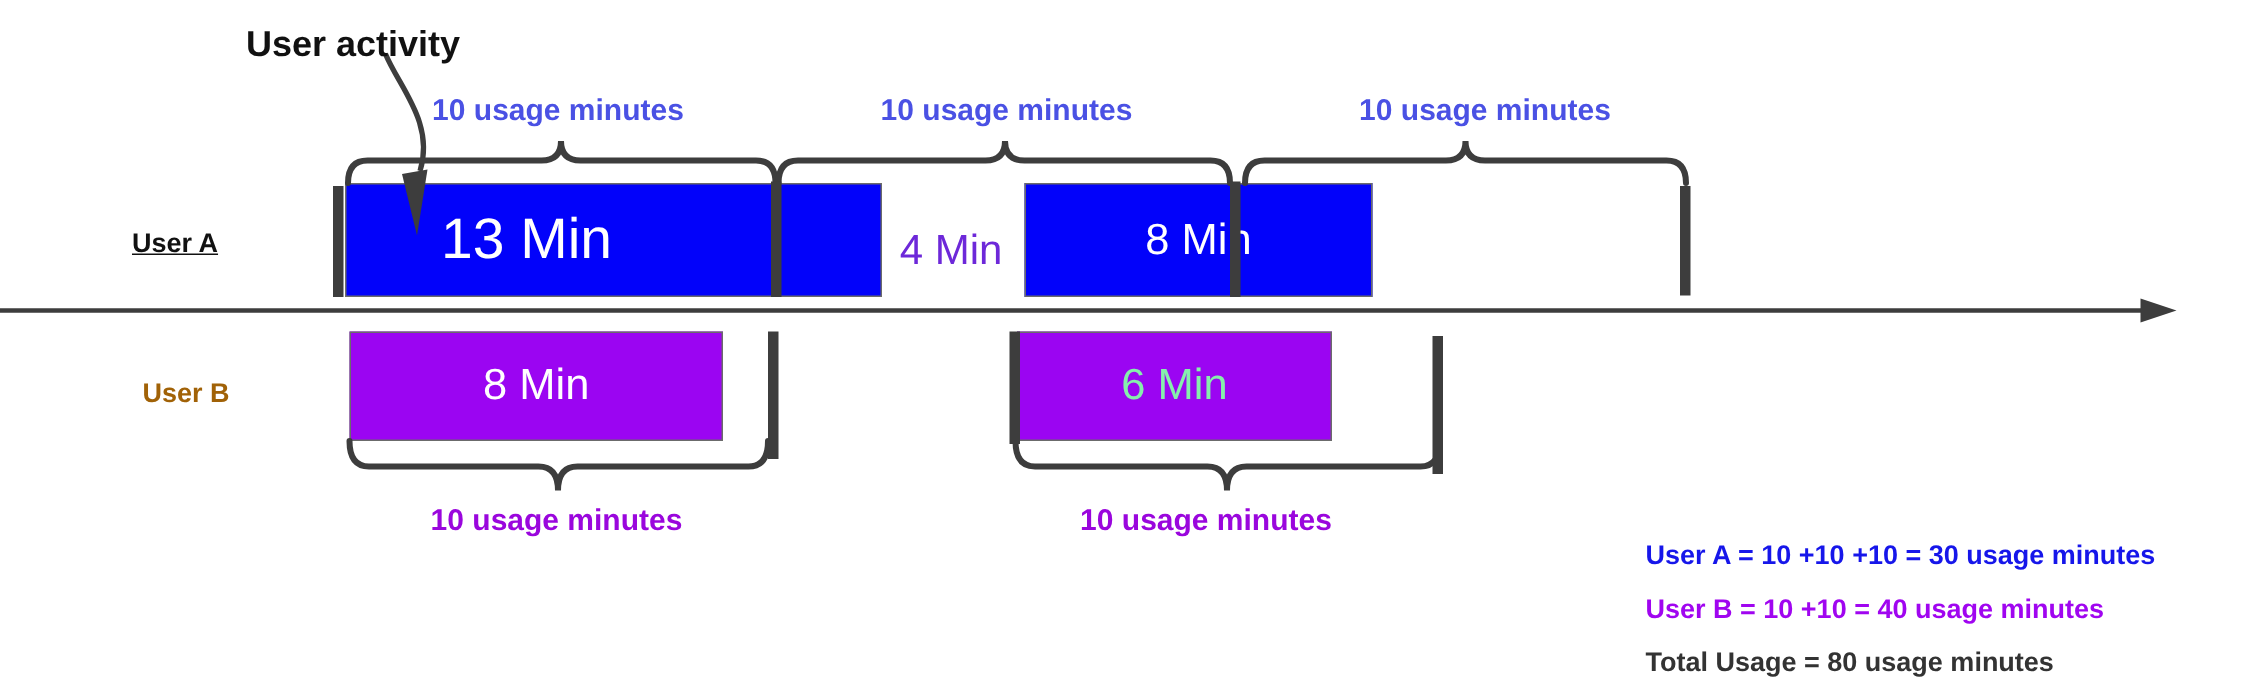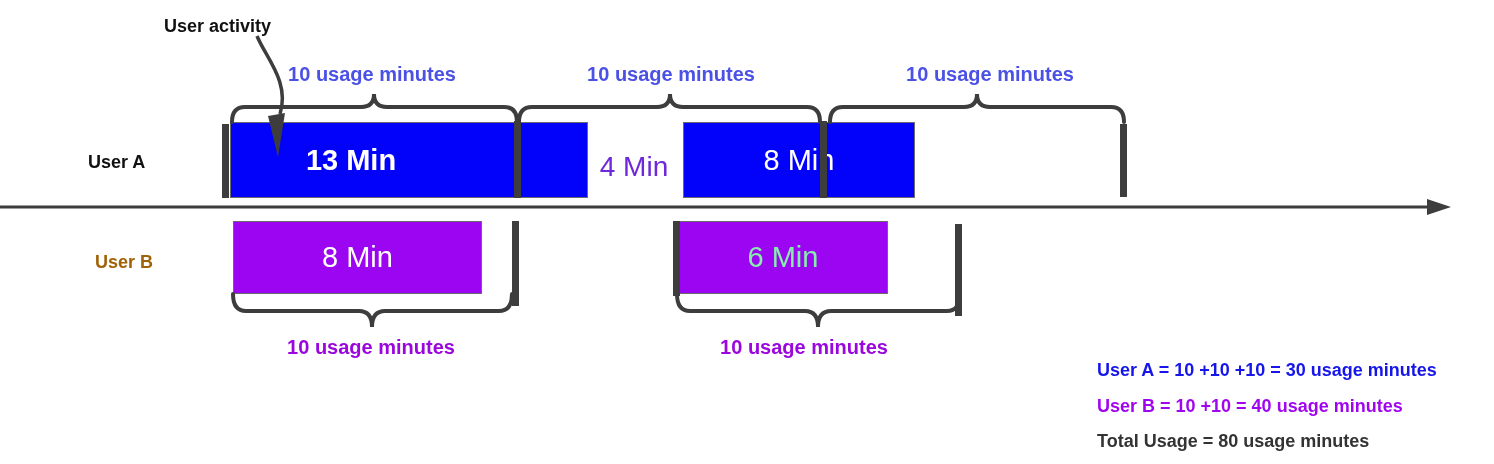--- a/index.html
+++ b/index.html
@@ -29,23 +29,22 @@
     font-size: 29px;
     font-weight: 400;
   }
   .bar-a { top: 122px; height: 76px; }
   .bar-b { top: 221px; height: 73px; }
   .bar-label { white-space: nowrap; }
   .bar-label-abs {
     position: absolute;
     z-index: 3;
     text-align: center;
-    font-size: 29px;
+    font-size: 38px;
     white-space: nowrap;
-    font-weight: bold;
   }
   .row-label {
     position: absolute;
     z-index: 4;
     font-size: 18px;
     font-weight: 700;
     white-space: nowrap;
   }
   .gap-label {
     position: absolute;
@@ -60,21 +59,21 @@
     z-index: 4;
     width: 260px;
     text-align: center;
     font-size: 20px;
     font-weight: 700;
     white-space: nowrap;
   }
   .annotation-label {
     position: absolute;
     z-index: 6;
-    font-size: 18px;
+    font-size: 24px;
     font-weight: 700;
     white-space: nowrap;
   }
   .summary-line {
     position: absolute;
     z-index: 4;
     left: 1097px;
     font-size: 18px;
     font-weight: 700;
     white-space: nowrap;
@@ -109,21 +108,21 @@
     <rect x="673" y="221" width="7" height="75" style="fill: rgb(61, 61, 61);"></rect>
     <rect x="955" y="224" width="7" height="92" style="fill: rgb(61, 61, 61);"></rect>
   </svg>
 
   <div class="annotation-label" style="left: 164px; top: 16px; color: rgb(17, 17, 17);">User activity</div>
 
   <div class="brace-label" style="left: 242px; top: 63px; color: rgb(74, 81, 228);">10 usage minutes</div>
   <div class="brace-label" style="left: 541px; top: 63px; color: rgb(74, 81, 228);">10 usage minutes</div>
   <div class="brace-label" style="left: 860px; top: 63px; color: rgb(74, 81, 228);">10 usage minutes</div>
 
-  <div class="row-label" style="left: 88px; top: 152px; color: rgb(17, 17, 17);">User A</div>
+  <div class="row-label" style="left: 88px; top: 152px; color: rgb(17, 17, 17); text-decoration: underline;">User A</div>
   <div class="row-label" style="left: 95px; top: 252px; color: #a16207;">User B</div>
 
   <div class="bar bar-a" style="left: 230px; width: 358px; background: rgb(2, 2, 250);">
     <span class="bar-label-abs" style="left: 0px; width: 240px; line-height: 74px; color: rgb(255, 255, 255);">13 Min</span>
   </div>
   <div class="gap-label" style="left: 578px; top: 151px; width: 112px; color: #6d28d9;">4 Min</div>
   <div class="bar bar-a" style="left: 683px; width: 232px; background: rgb(2, 2, 250);">
     <span class="bar-label" style="color: rgb(255, 255, 255);">8 Min</span>
   </div>
 

